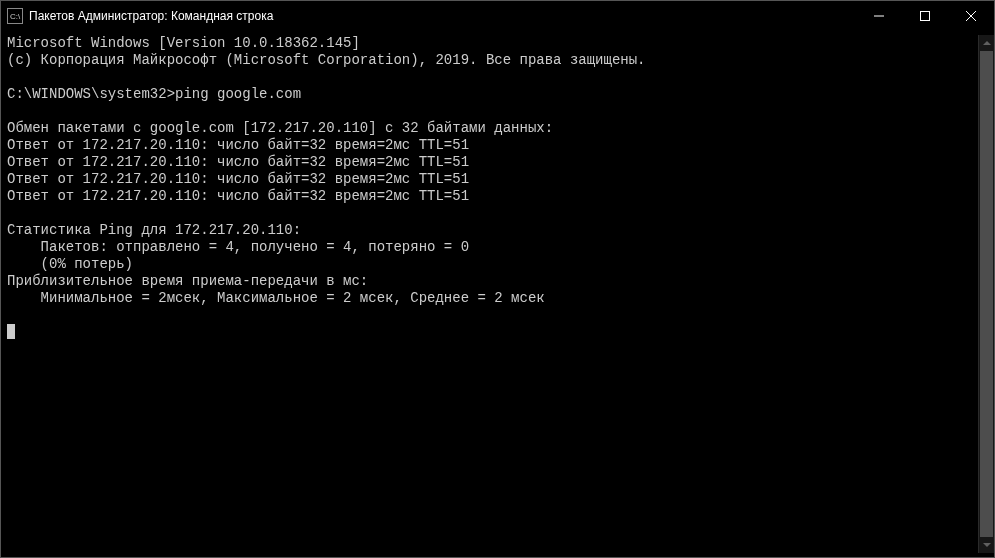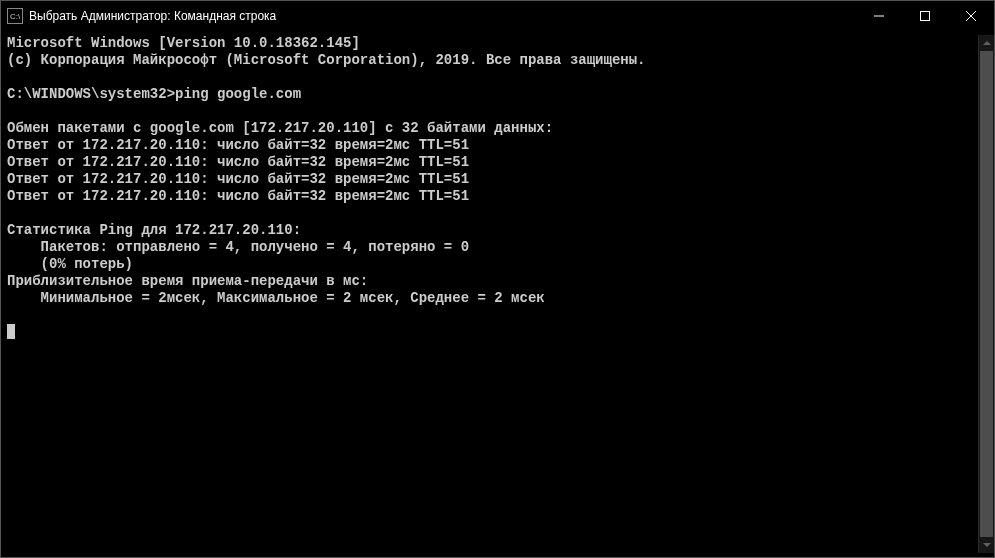--- a/index.html
+++ b/index.html
@@ -63,21 +63,20 @@
       color: #fff;
       font-size: 12px;
       cursor: pointer;
     }
     .terminal-body {
       flex: 1;
       background: #000;
       padding: 4px 0 4px 6px;
       position: relative;
       display: flex;
-      font-weight: bold;
     }
     .terminal-content {
       flex: 1;
       color: #cccccc;
       font-size: 14px;
       line-height: 17px;
       white-space: pre;
       font-family: Consolas, "Courier New", monospace;
       letter-spacing: 0;
     }
@@ -129,21 +128,21 @@
     }
   </style>
 </head>
 <body>
 
 <div class="window">
   <div class="titlebar">
     <div class="app-icon">
       <span>C:\</span>
     </div>
-    <span class="title-text">Выбрать Администратор: Командная строка</span>
+    <span class="title-text">Пакетов Администратор: Командная строка</span>
     <div class="titlebar-spacer"></div>
     <div class="window-controls">
       <div class="win-btn">
         <svg width="10" height="10" viewBox="0 0 10 10">
             <path d="M0 5 L10 5" stroke="#fff" stroke-width="1"></path>
           </svg>
       </div>
       <div class="win-btn">
         <svg width="10" height="10" viewBox="0 0 10 10">
             <rect x="0.5" y="0.5" width="9" height="9" stroke="#fff" stroke-width="1" fill="none"></rect>

